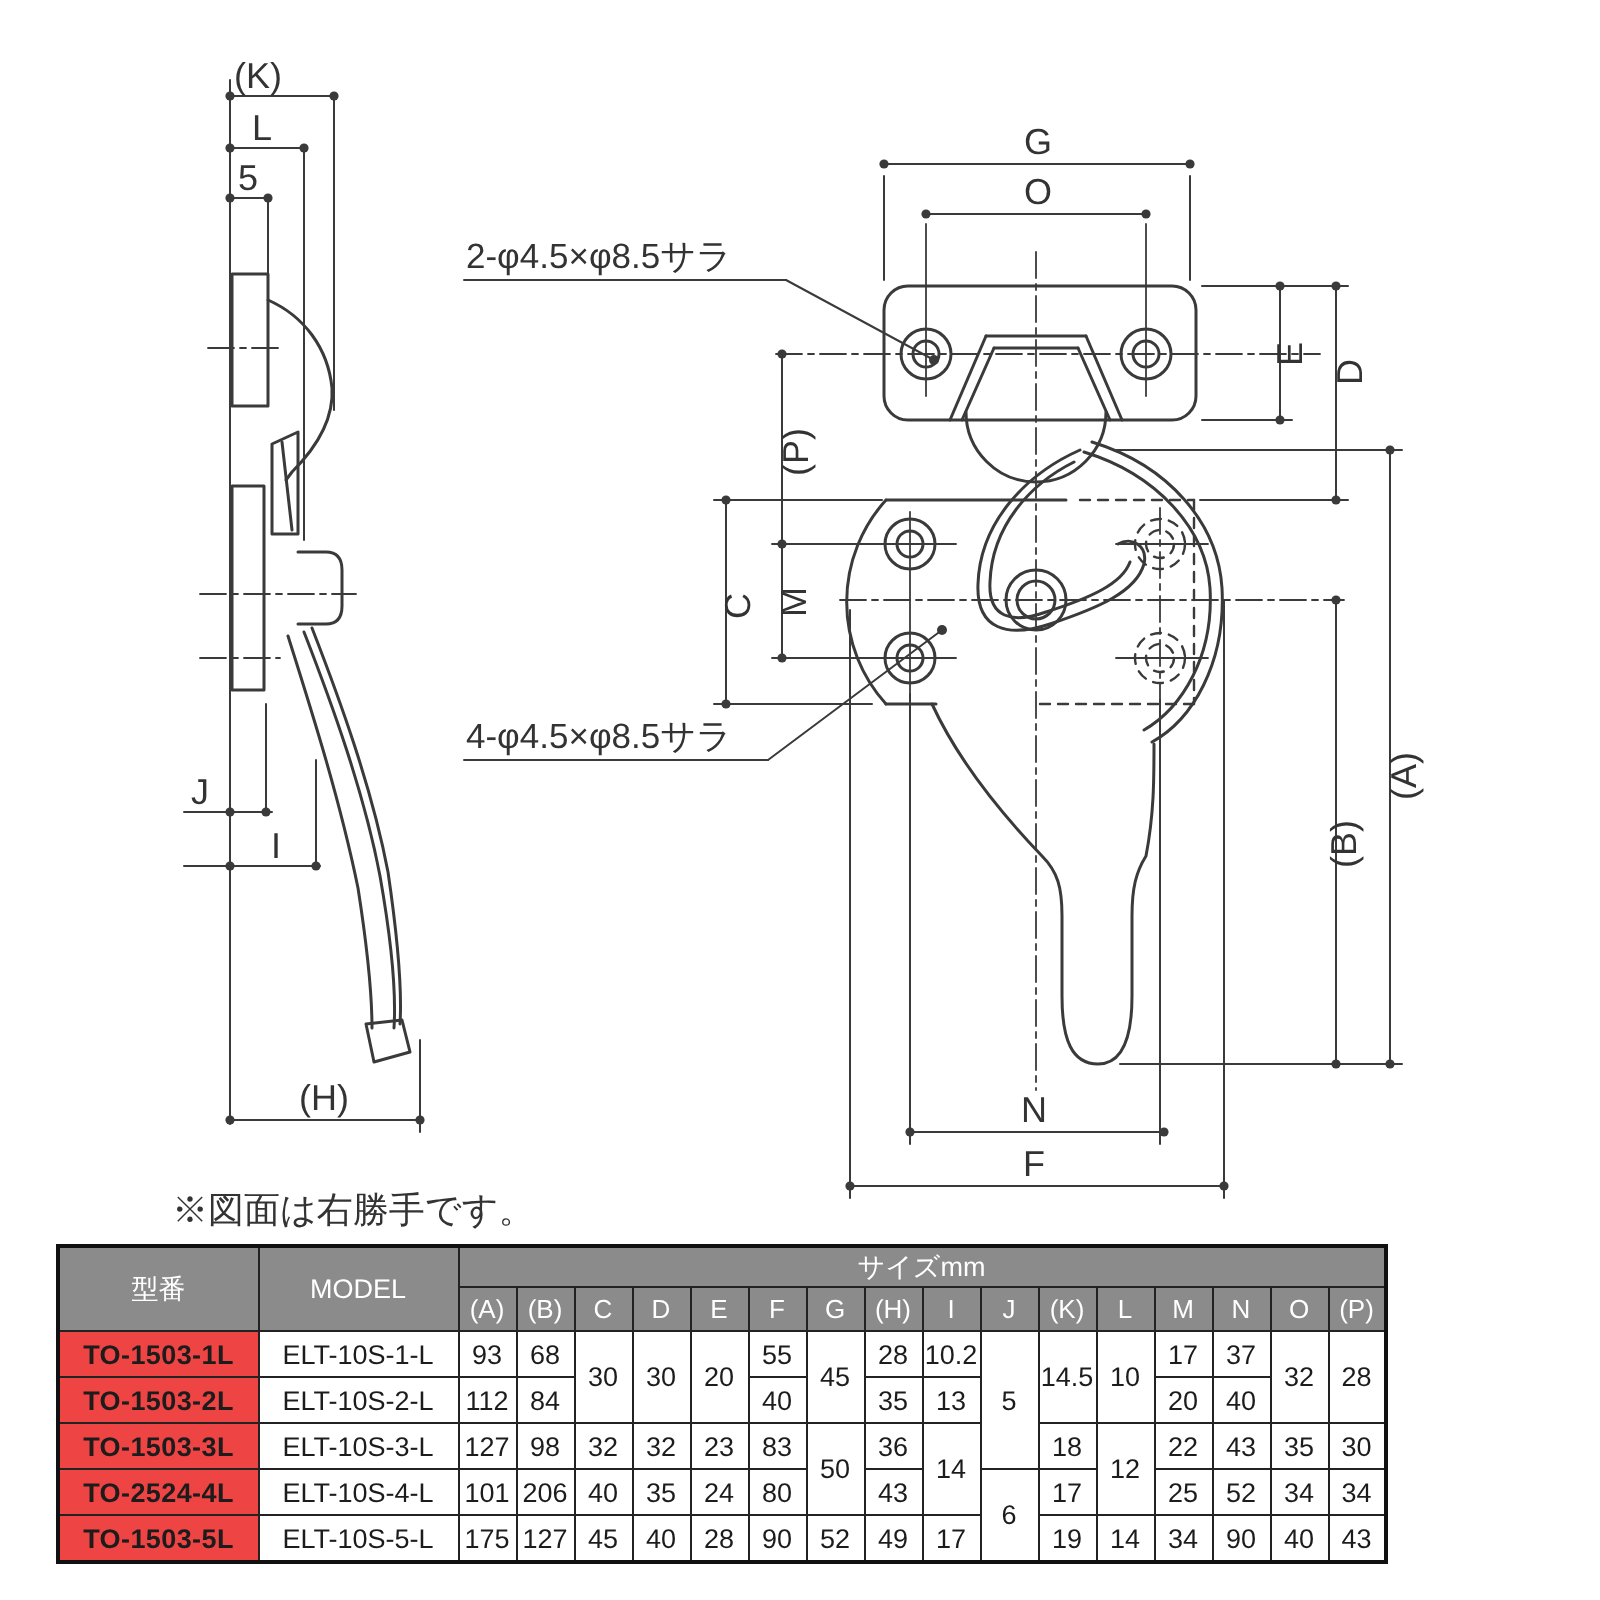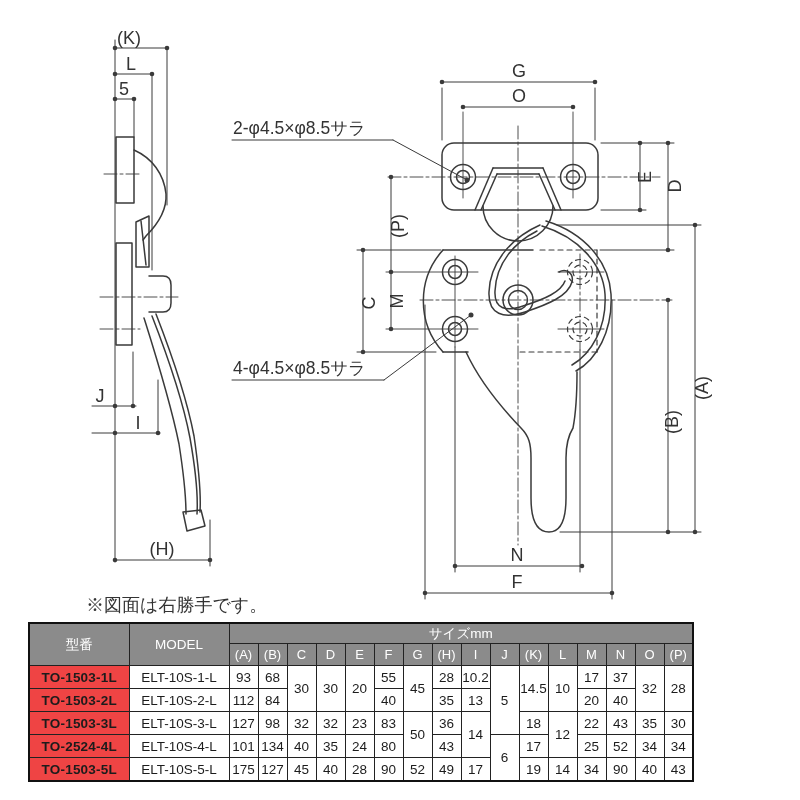--- a/index.html
+++ b/index.html
@@ -315,21 +315,21 @@
           <td rowspan="2">12</td>
           <td>22</td>
           <td>43</td>
           <td>35</td>
           <td>30</td>
         </tr>
         <tr>
           <td class="mn">TO-2524-4L</td>
           <td>ELT-10S-4-L</td>
           <td>101</td>
-          <td>134</td>
+          <td>206</td>
           <td>40</td>
           <td>35</td>
           <td>24</td>
           <td>80</td>
           <td>43</td>
           <td rowspan="2">6</td>
           <td>17</td>
           <td>25</td>
           <td>52</td>
           <td>34</td>

